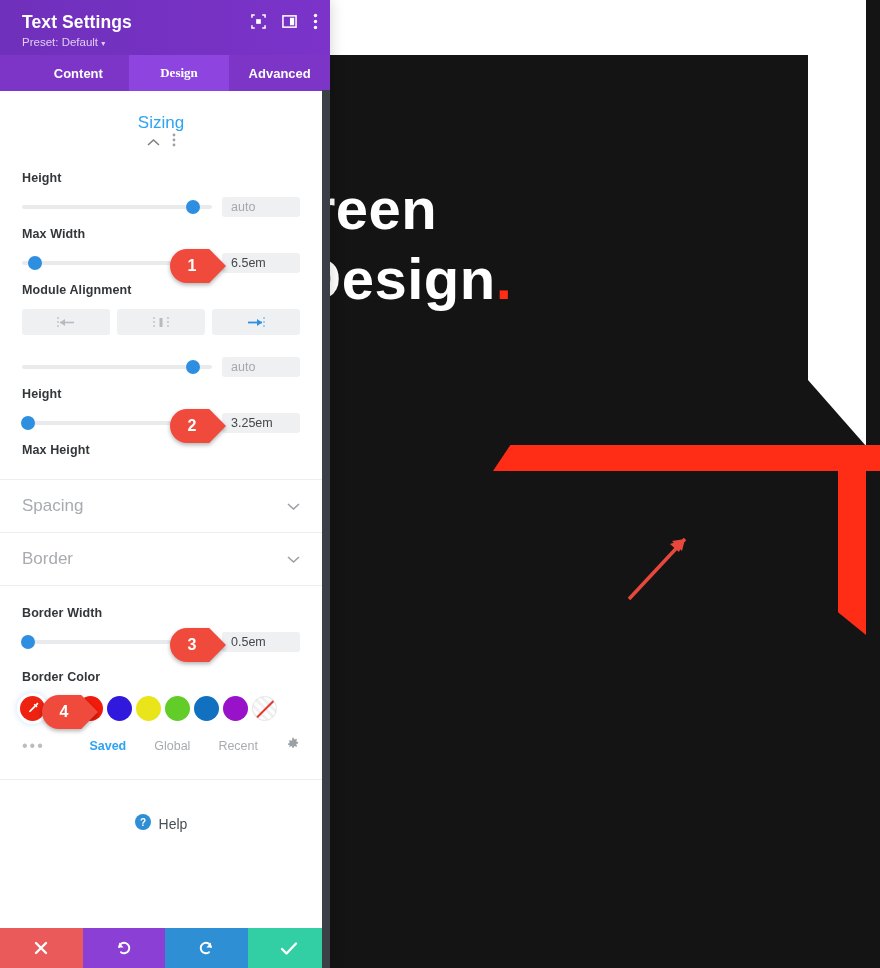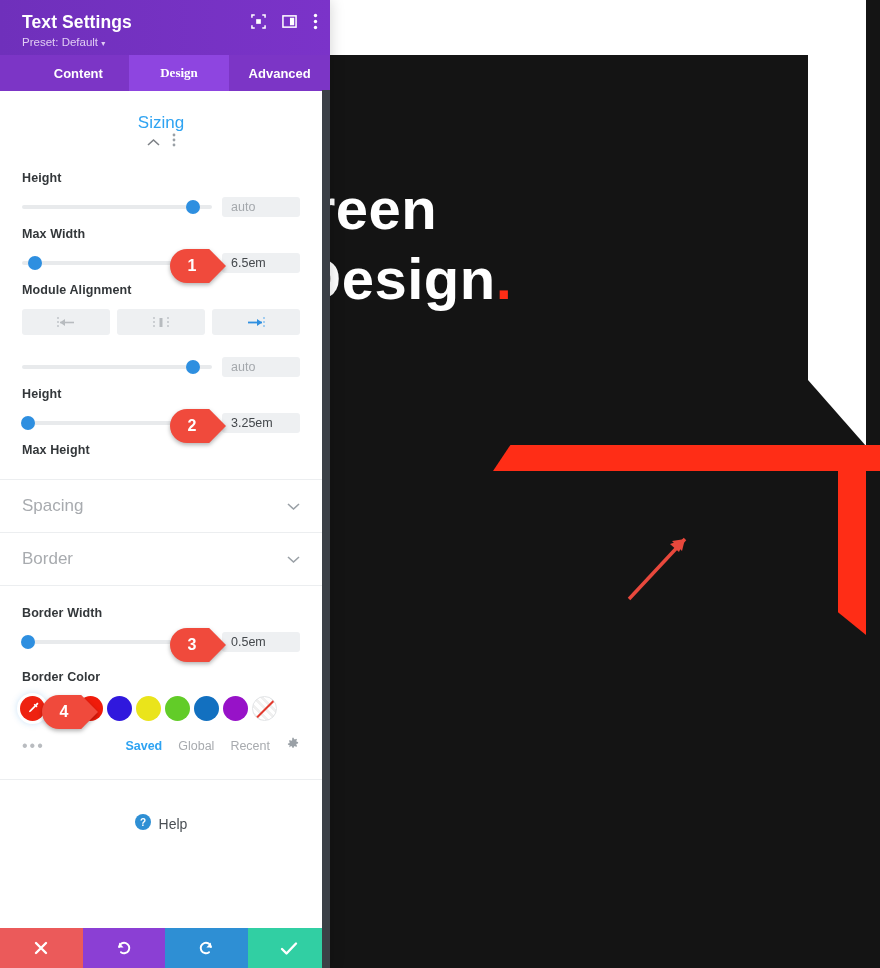--- a/index.html
+++ b/index.html
@@ -195,21 +195,21 @@
     content:""; position:absolute; left:-3px; top:11px;
     width: 31px; height: 2px; background:#e23a2e; transform: rotate(-45deg);
   }
   .eyedrop { display:flex; align-items:center; justify-content:center; height:100%; }
 
   .palette-foot {
     display: flex; align-items: center;
     padding: 10px 22px 0 22px; margin-top: 6px;
   }
   .dots-more { color:#b9bcc0; font-size: 16px; letter-spacing: 2px; line-height: 1; }
-  .palette-tabs { margin-left: auto; display:flex; align-items:center; gap: 16px; }
+  .palette-tabs { margin-left: auto; display:flex; align-items:center; gap: 28px; }
   .ptab { font-size: 12.5px; color: #a8abaf; cursor: pointer; }
   .ptab.active { color: #2ea3f2; font-weight: 700; }
 
   .help-row {
     display: flex; align-items: center; justify-content: center; gap: 8px;
     padding: 16px 0;
   }
   .help-text { font-size: 14px; color: #4a4f54; }
 
   .sb-footer { display: flex; height: 40px; }

